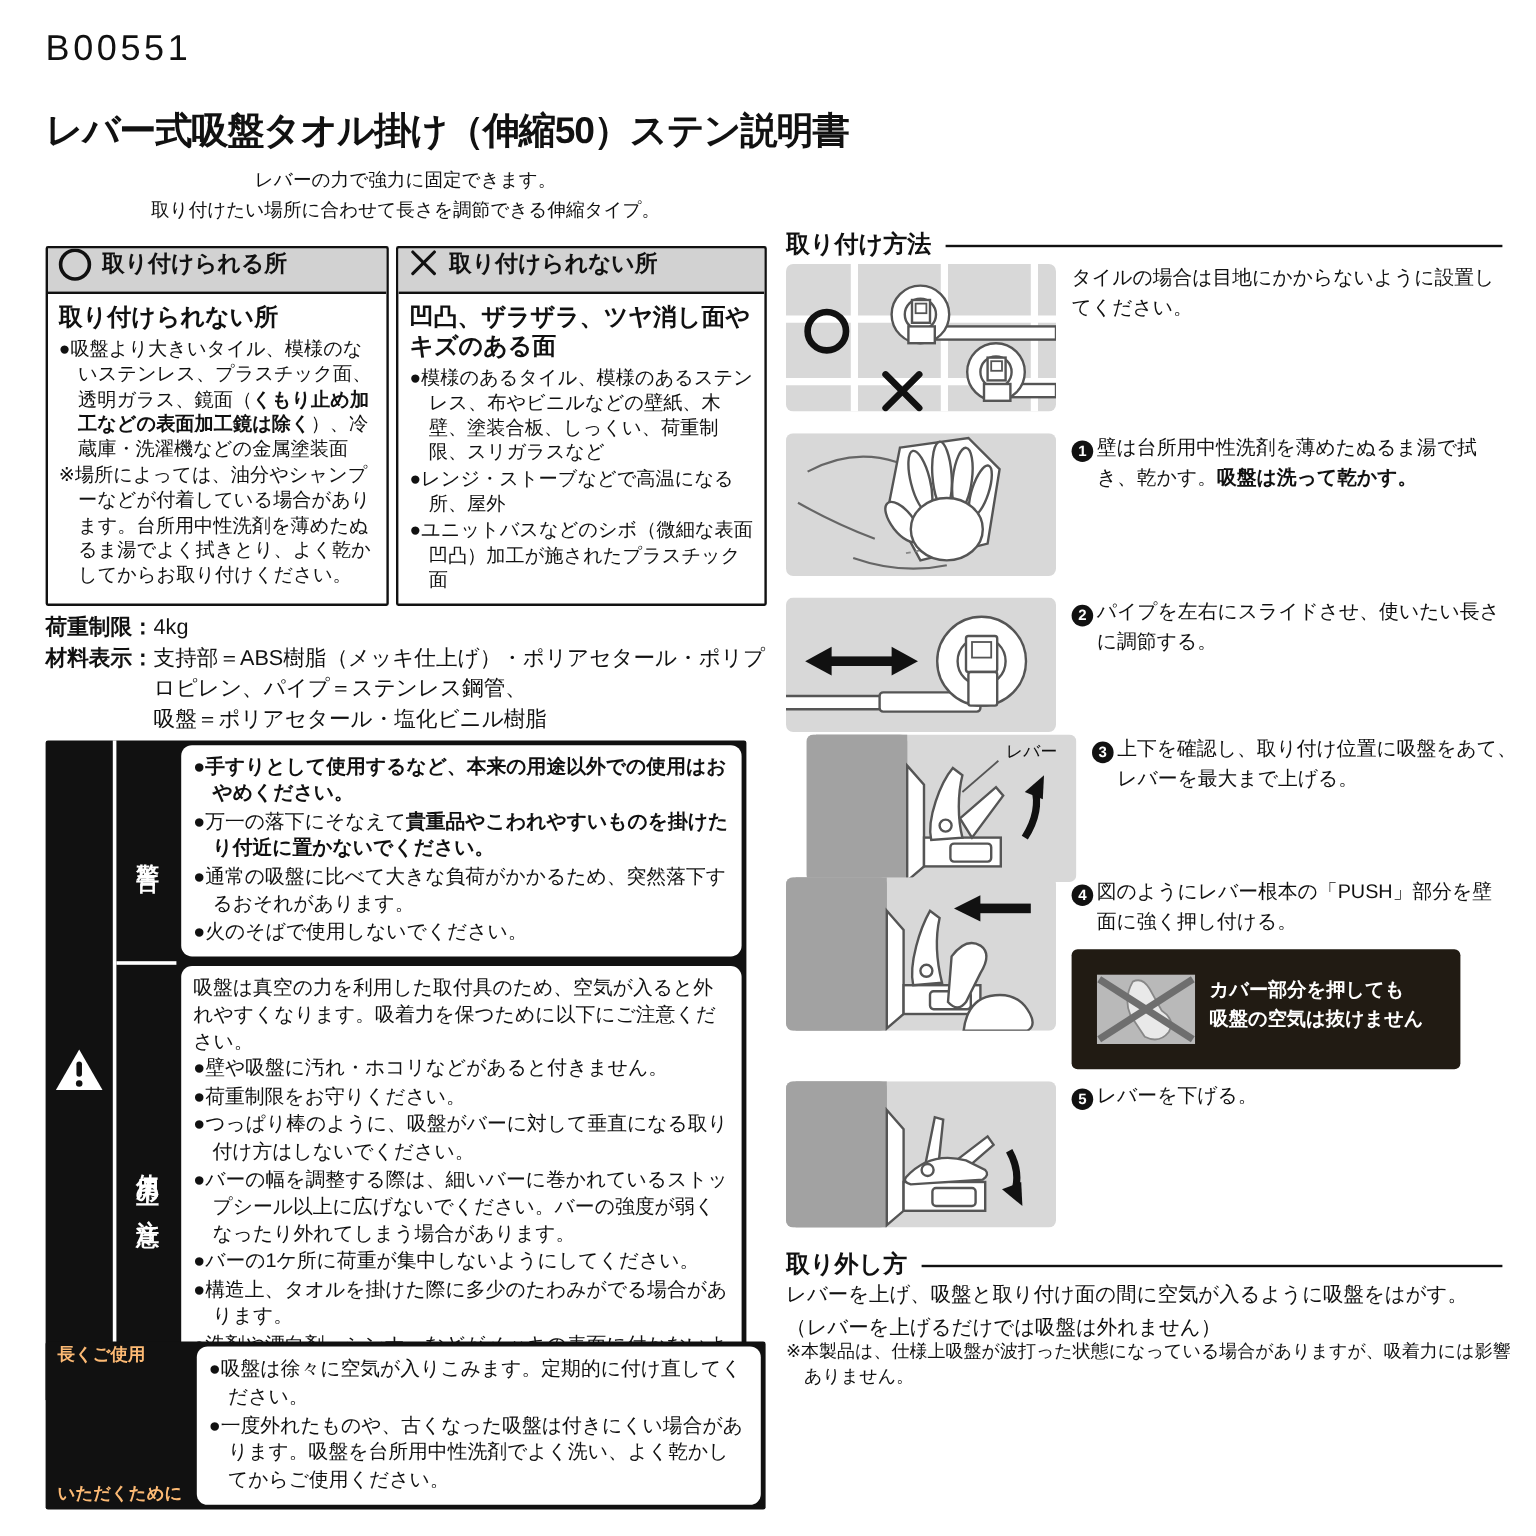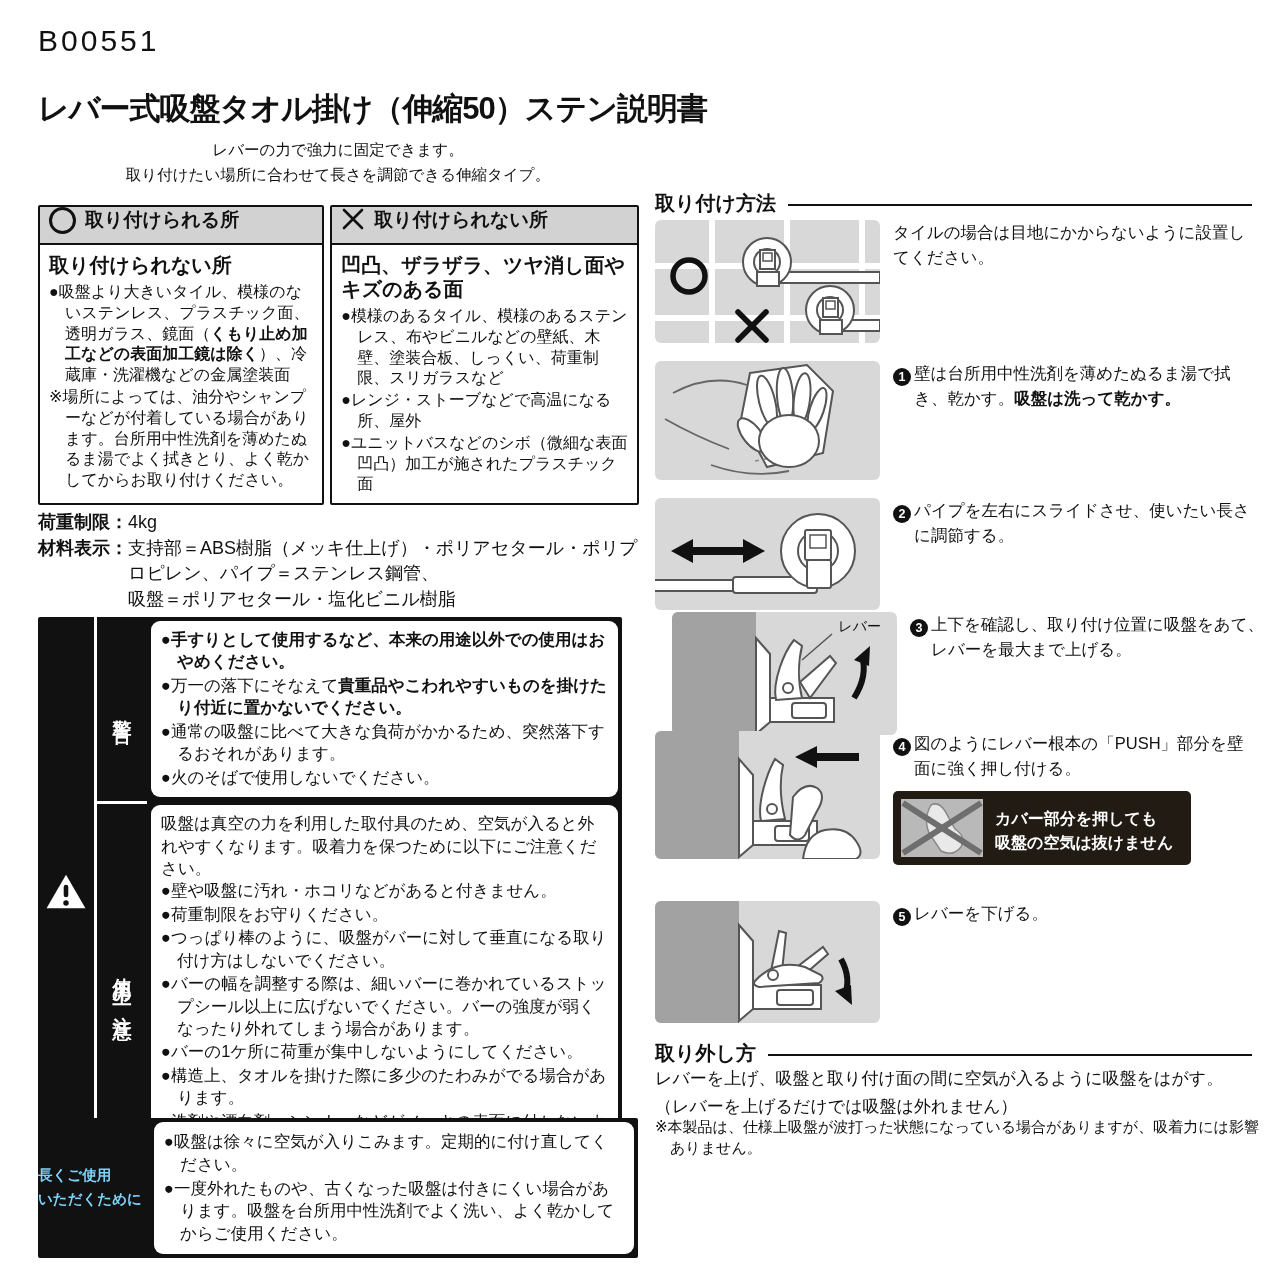--- a/index.html
+++ b/index.html
@@ -29,39 +29,39 @@
   .c-icon-col{width:56px;flex:none;border-right:3px solid #fff;display:flex;align-items:center;justify-content:center;}
   .c-main{flex:1;display:flex;flex-direction:column;}
   .c-row{display:flex;}
   .c-label-col{width:50px;flex:none;display:flex;align-items:center;justify-content:center;}
   .c-row.second .c-label-col{border-top:3px solid #fff;}
   .v-label{writing-mode:vertical-rl;text-orientation:upright;color:#fff;font-weight:bold;font-size:19px;letter-spacing:4px;}
   .c-content{flex:1;background:#fff;border-radius:9px;margin:4px 4px;padding:7px 10px 8px;font-size:16.5px;line-height:1.36;}
   .c-content.warn{min-height:146px;} .c-content.use{min-height:308px;}
   
   .longevity-box{position:absolute;top:1118px;left:0;width:600px;background:#111;display:flex;border-radius:2px;min-height:140px;box-sizing:border-box;}
-  .l-label{width:112px;flex:none;color:#7dd3fc;font-weight:bold;font-size:14.5px;line-height:1.65;display:flex;flex-direction:column;justify-content:center;}
+  .l-label{width:112px;flex:none;color:#fdba74;font-weight:bold;font-size:14.5px;line-height:1.65;display:flex;flex-direction:column;justify-content:space-between;padding-left:10px;}
   .l-content{flex:1;background:#fff;border-radius:9px;margin:4px;padding:8px 10px;font-size:16.5px;line-height:1.38;}
   
   .right-col{position:absolute;left:655px;top:0;width:597px;height:1100px;}
   .section-heading{position:absolute;left:0;width:597px;display:flex;align-items:center;font-size:20px;font-weight:bold;}
   .section-heading .rule{flex:1;border-top:2.5px solid #111;margin-left:12px;margin-top:3px;}
   .h-install{top:190px;} .h-removal{top:1040px;}
   .step-row{position:absolute;left:0;width:597px;display:flex;}
   .r1{top:220px;} .r2{top:361px;} .r3{top:498px;} .r4{top:612px;padding-left:17px;} .r5{top:731px;} .r6{top:901px;}
   .step-img{width:225px;flex:none;position:relative;}
   .step-img svg{display:block;}
   .lever-label{position:absolute;top:6px;right:16px;font-size:14px;}
   .step-cell{margin-left:13px;flex:1;}
   .step-text{font-size:16.5px;line-height:1.5;padding-left:21px;text-indent:-21px;}
   .plain-text{font-size:16.5px;line-height:1.5;}
   .step-num{display:inline-flex;width:18px;height:18px;border-radius:50%;background:#111;color:#fff;
             font-size:12.5px;font-weight:bold;align-items:center;justify-content:center;
             vertical-align:-2px;margin-right:3px;text-indent:0;}
-  .callout{display:flex;width:282px;background:#211b13;border-radius:5px;padding:8px;margin-top:10px;align-items:flex-end;}
+  .callout{display:flex;width:282px;background:#211b13;border-radius:5px;padding:21px;margin-top:10px;align-items:flex-start;}
   .callout-text{padding:2px 4px 2px 12px;color:#fff;font-weight:bold;font-size:16px;line-height:1.5;}
   .removal-body{position:absolute;top:1068px;left:0;width:597px;font-size:17px;line-height:1.3;}
   .removal-body div{margin-bottom:6px;}
   .removal-note{position:absolute;top:1116px;left:0;width:594px;font-size:15px;line-height:1.4;padding-left:15px;text-indent:-15px;}
 </style>
 </head>
 <body>
 
 <div class="page">
 

